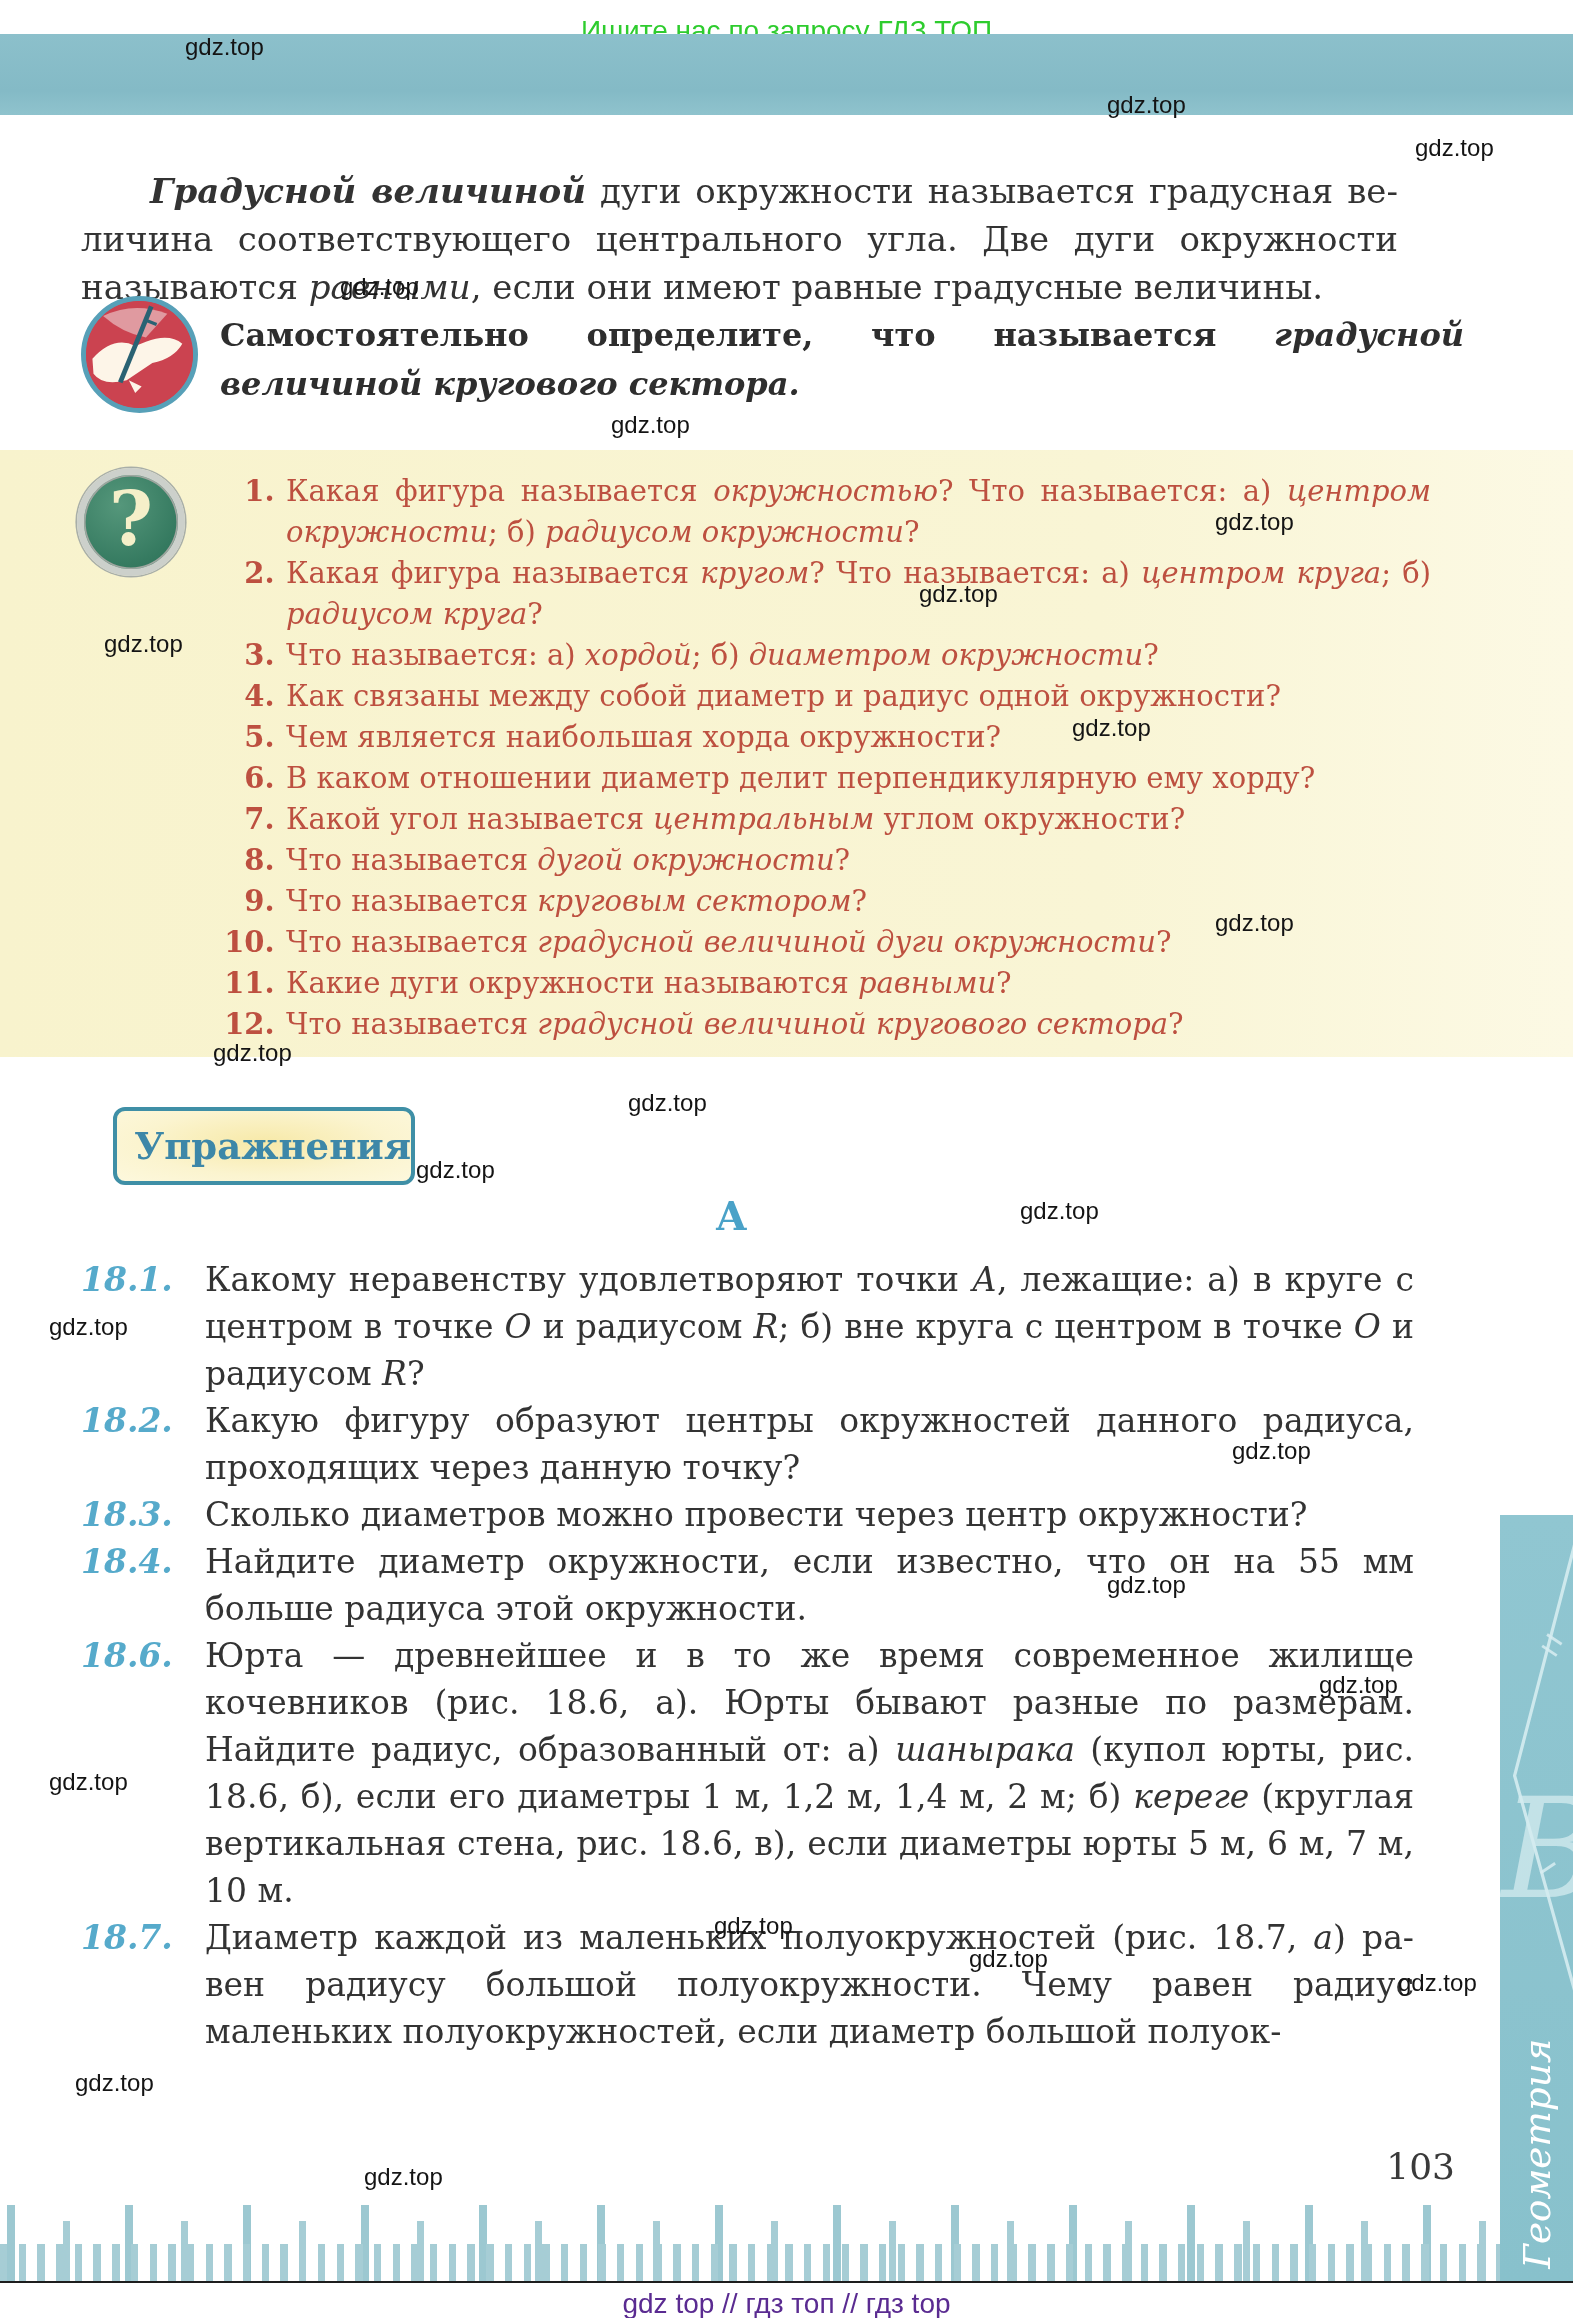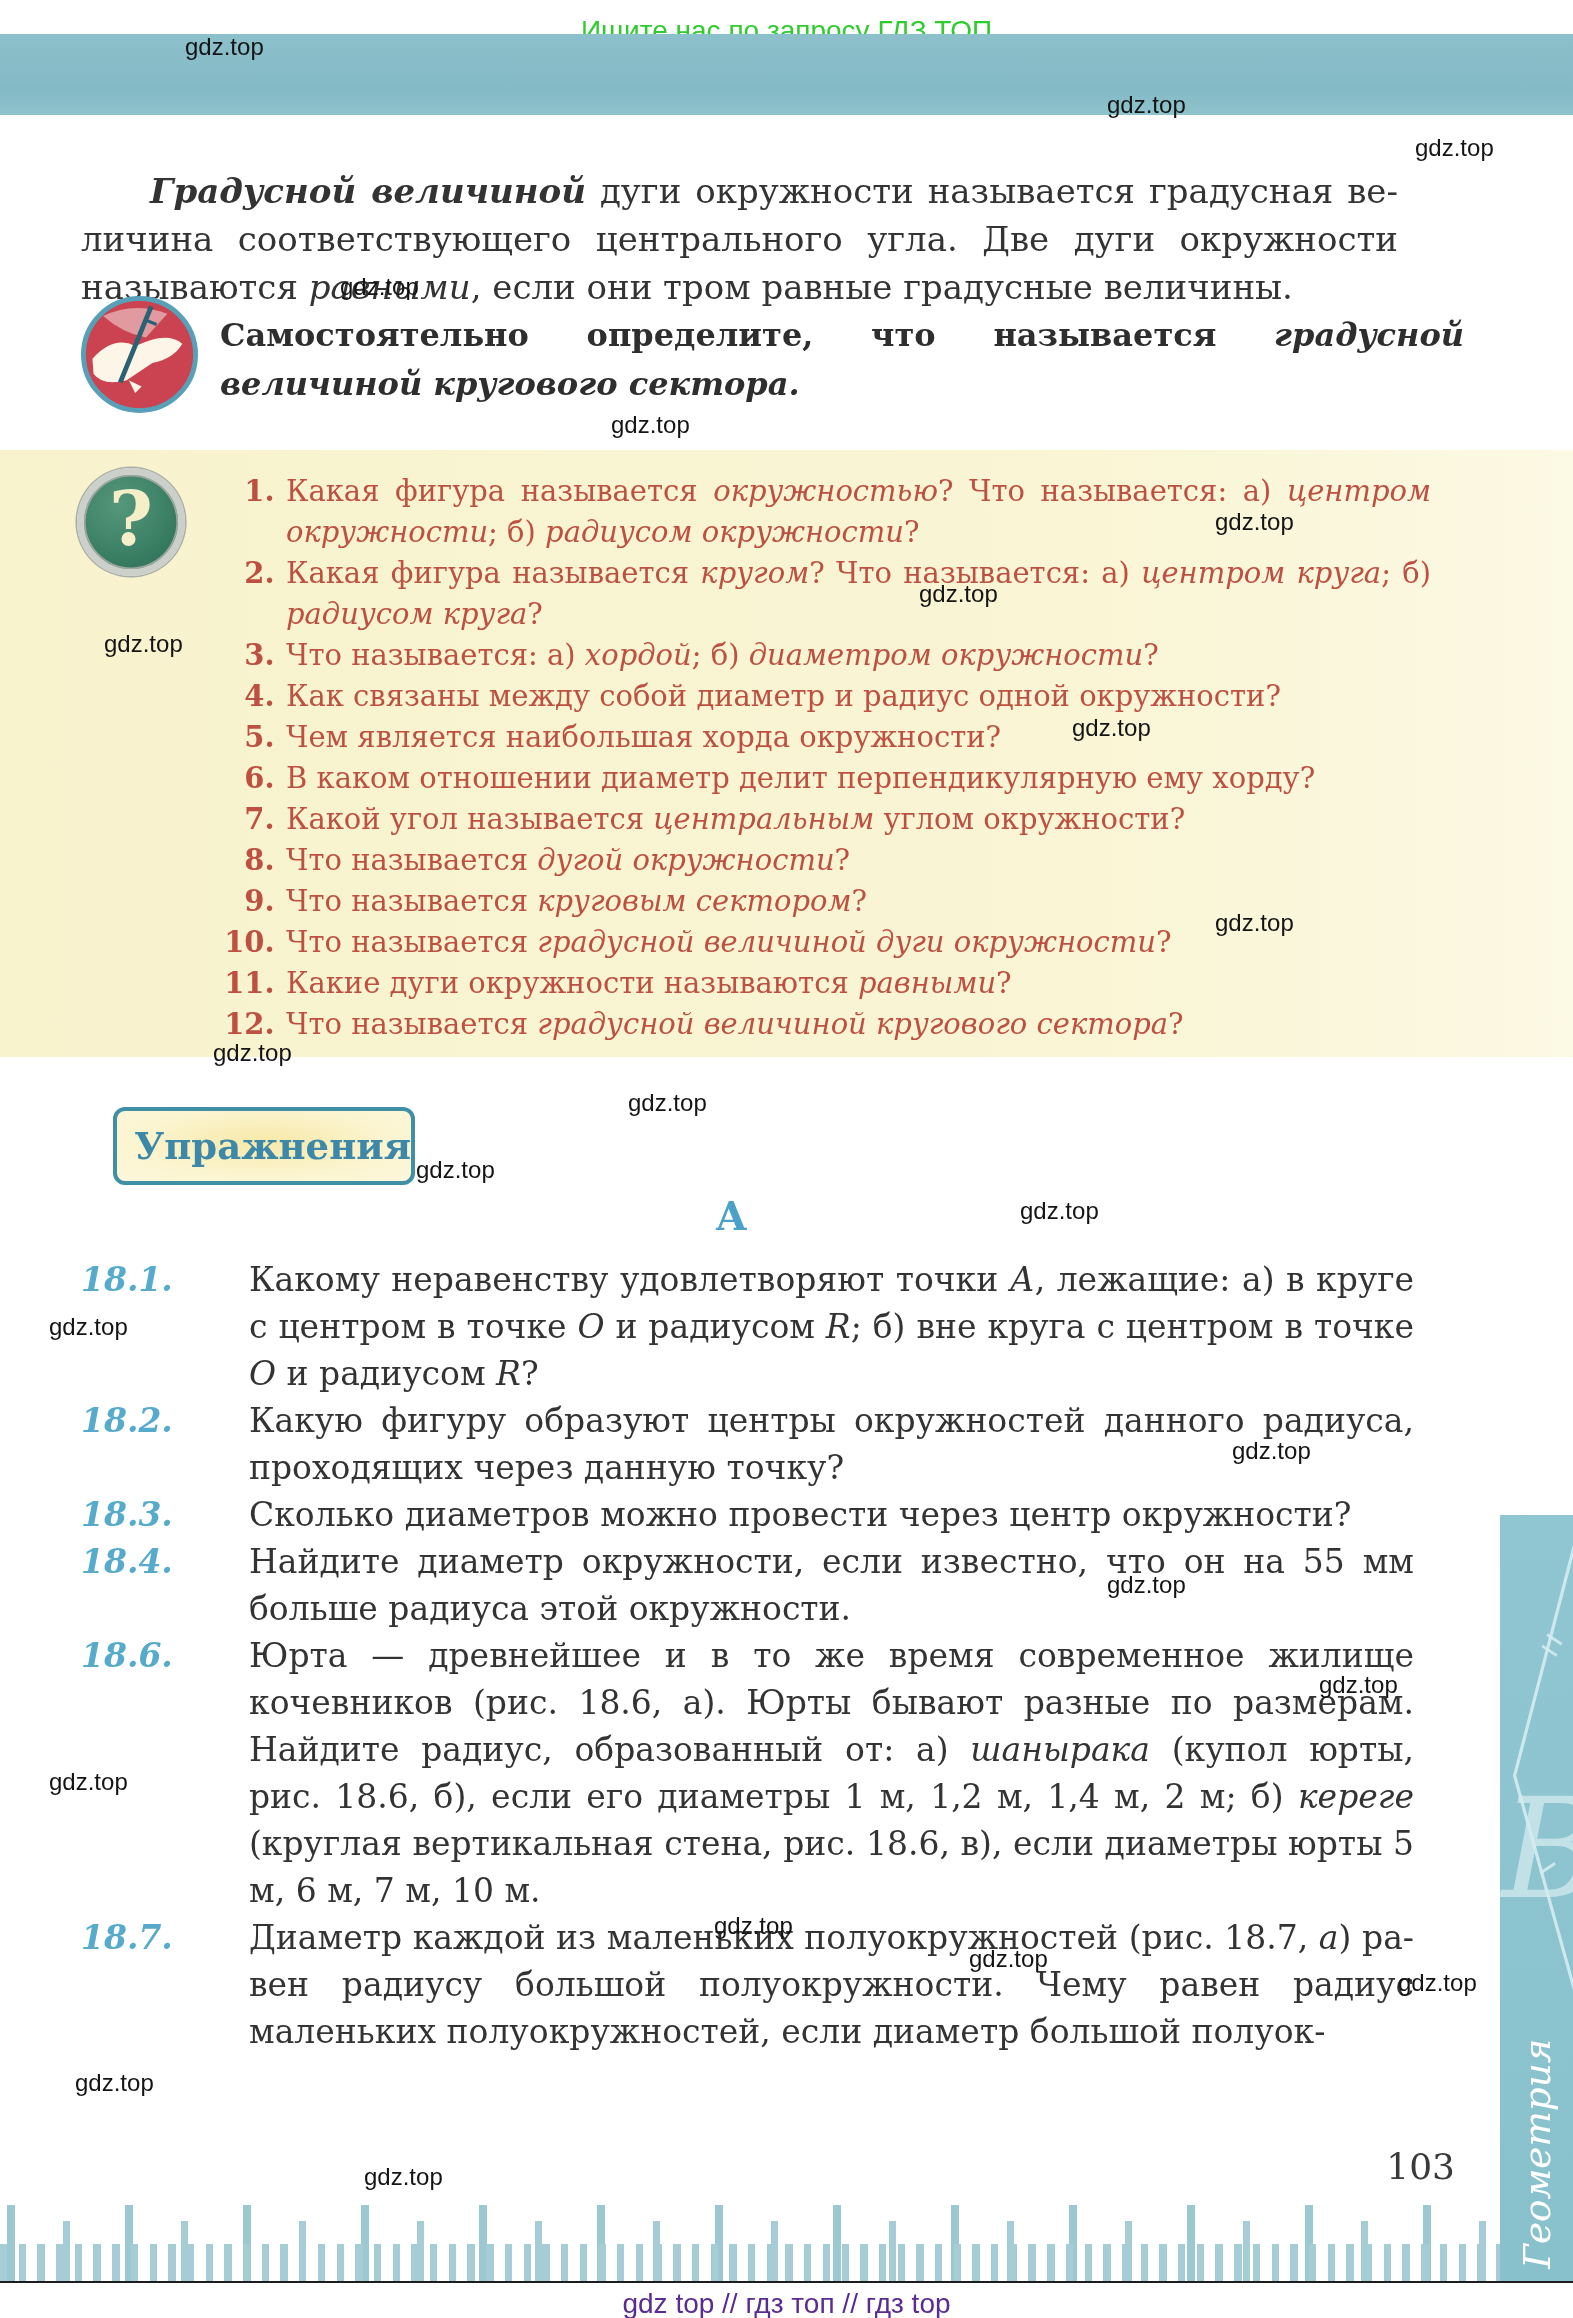--- a/index.html
+++ b/index.html
@@ -61,21 +61,21 @@
   }
   .ex-header span{font-size:37px;font-weight:bold;color:#3d87a8;}
   .letter-a{
     position:absolute;top:1193px;left:0;width:1463px;text-align:center;
     font-size:39px;font-weight:bold;color:#4aa2c8;
   }
 
   .ex-list{position:absolute;left:81px;top:1256px;width:1333px;}
   .ex-row{display:flex;font-size:33px;line-height:47px;color:#333333;}
   .ex-num{flex:none;width:124px;font-weight:bold;color:#56aacb;font-style:italic;}
-  .ex-body{flex:1;text-align:justify;hyphens:manual;margin-left:44px;}
+  .ex-body{flex:1;text-align:justify;hyphens:manual;}
 
   .pageno{
     position:absolute;left:1333px;top:2146px;width:122px;text-align:right;
     font-size:36px;color:#3a3a3a;
   }
 
   .side-band{
     position:absolute;left:1500px;top:1515px;width:73px;height:767px;
     background:linear-gradient(180deg,#90c6d1 0%,#88c1cc 100%);z-index:5;
   }
@@ -100,21 +100,21 @@
     color:#141414;z-index:9;white-space:nowrap;
   }
 </style>
 </head>
 <body>
 
 <div class="promo">Ищите нас по запросу ГДЗ ТОП</div>
 
 <div class="teal-bar"></div>
 
-<p class="intro"><span class="s-bi">Градусной величиной</span><span> дуги окружности называется градусная ве­личина соответствующего центрального угла. Две дуги окружности называются </span><span class="s-i">равными</span><span>, если они тром равные градусные величины.</span></p>
+<p class="intro"><span class="s-bi">Градусной величиной</span><span> дуги окружности называется градусная ве­личина соответствующего центрального угла. Две дуги окружности называются </span><span class="s-i">равными</span><span>, если они имеют равные градусные величины.</span></p>
 
 <div class="note">
   <div class="note-icon">
     <svg viewBox="0 0 100 100" aria-hidden="true">
       <circle cx="50" cy="50" r="50" fill="#cb4350"></circle>
       <path d="M16 14 Q45 0 76 12 L56 34 Q34 30 16 14 Z" fill="#e09aa0"></path>
       <path d="M6 54 Q26 32 46 42 L56 38 Q78 30 90 40 Q82 54 62 58 L38 74 Q16 80 7 68 Z" fill="#fdf5e8"></path>
       <path d="M40 74 L52 80 L46 86 Z" fill="#fdf5e8"></path>
       <line x1="61" y1="5" x2="32" y2="76" stroke="#2a6273" stroke-width="4.5"></line>
       <line x1="56" y1="18" x2="66" y2="22" stroke="#2a6273" stroke-width="3"></line>

